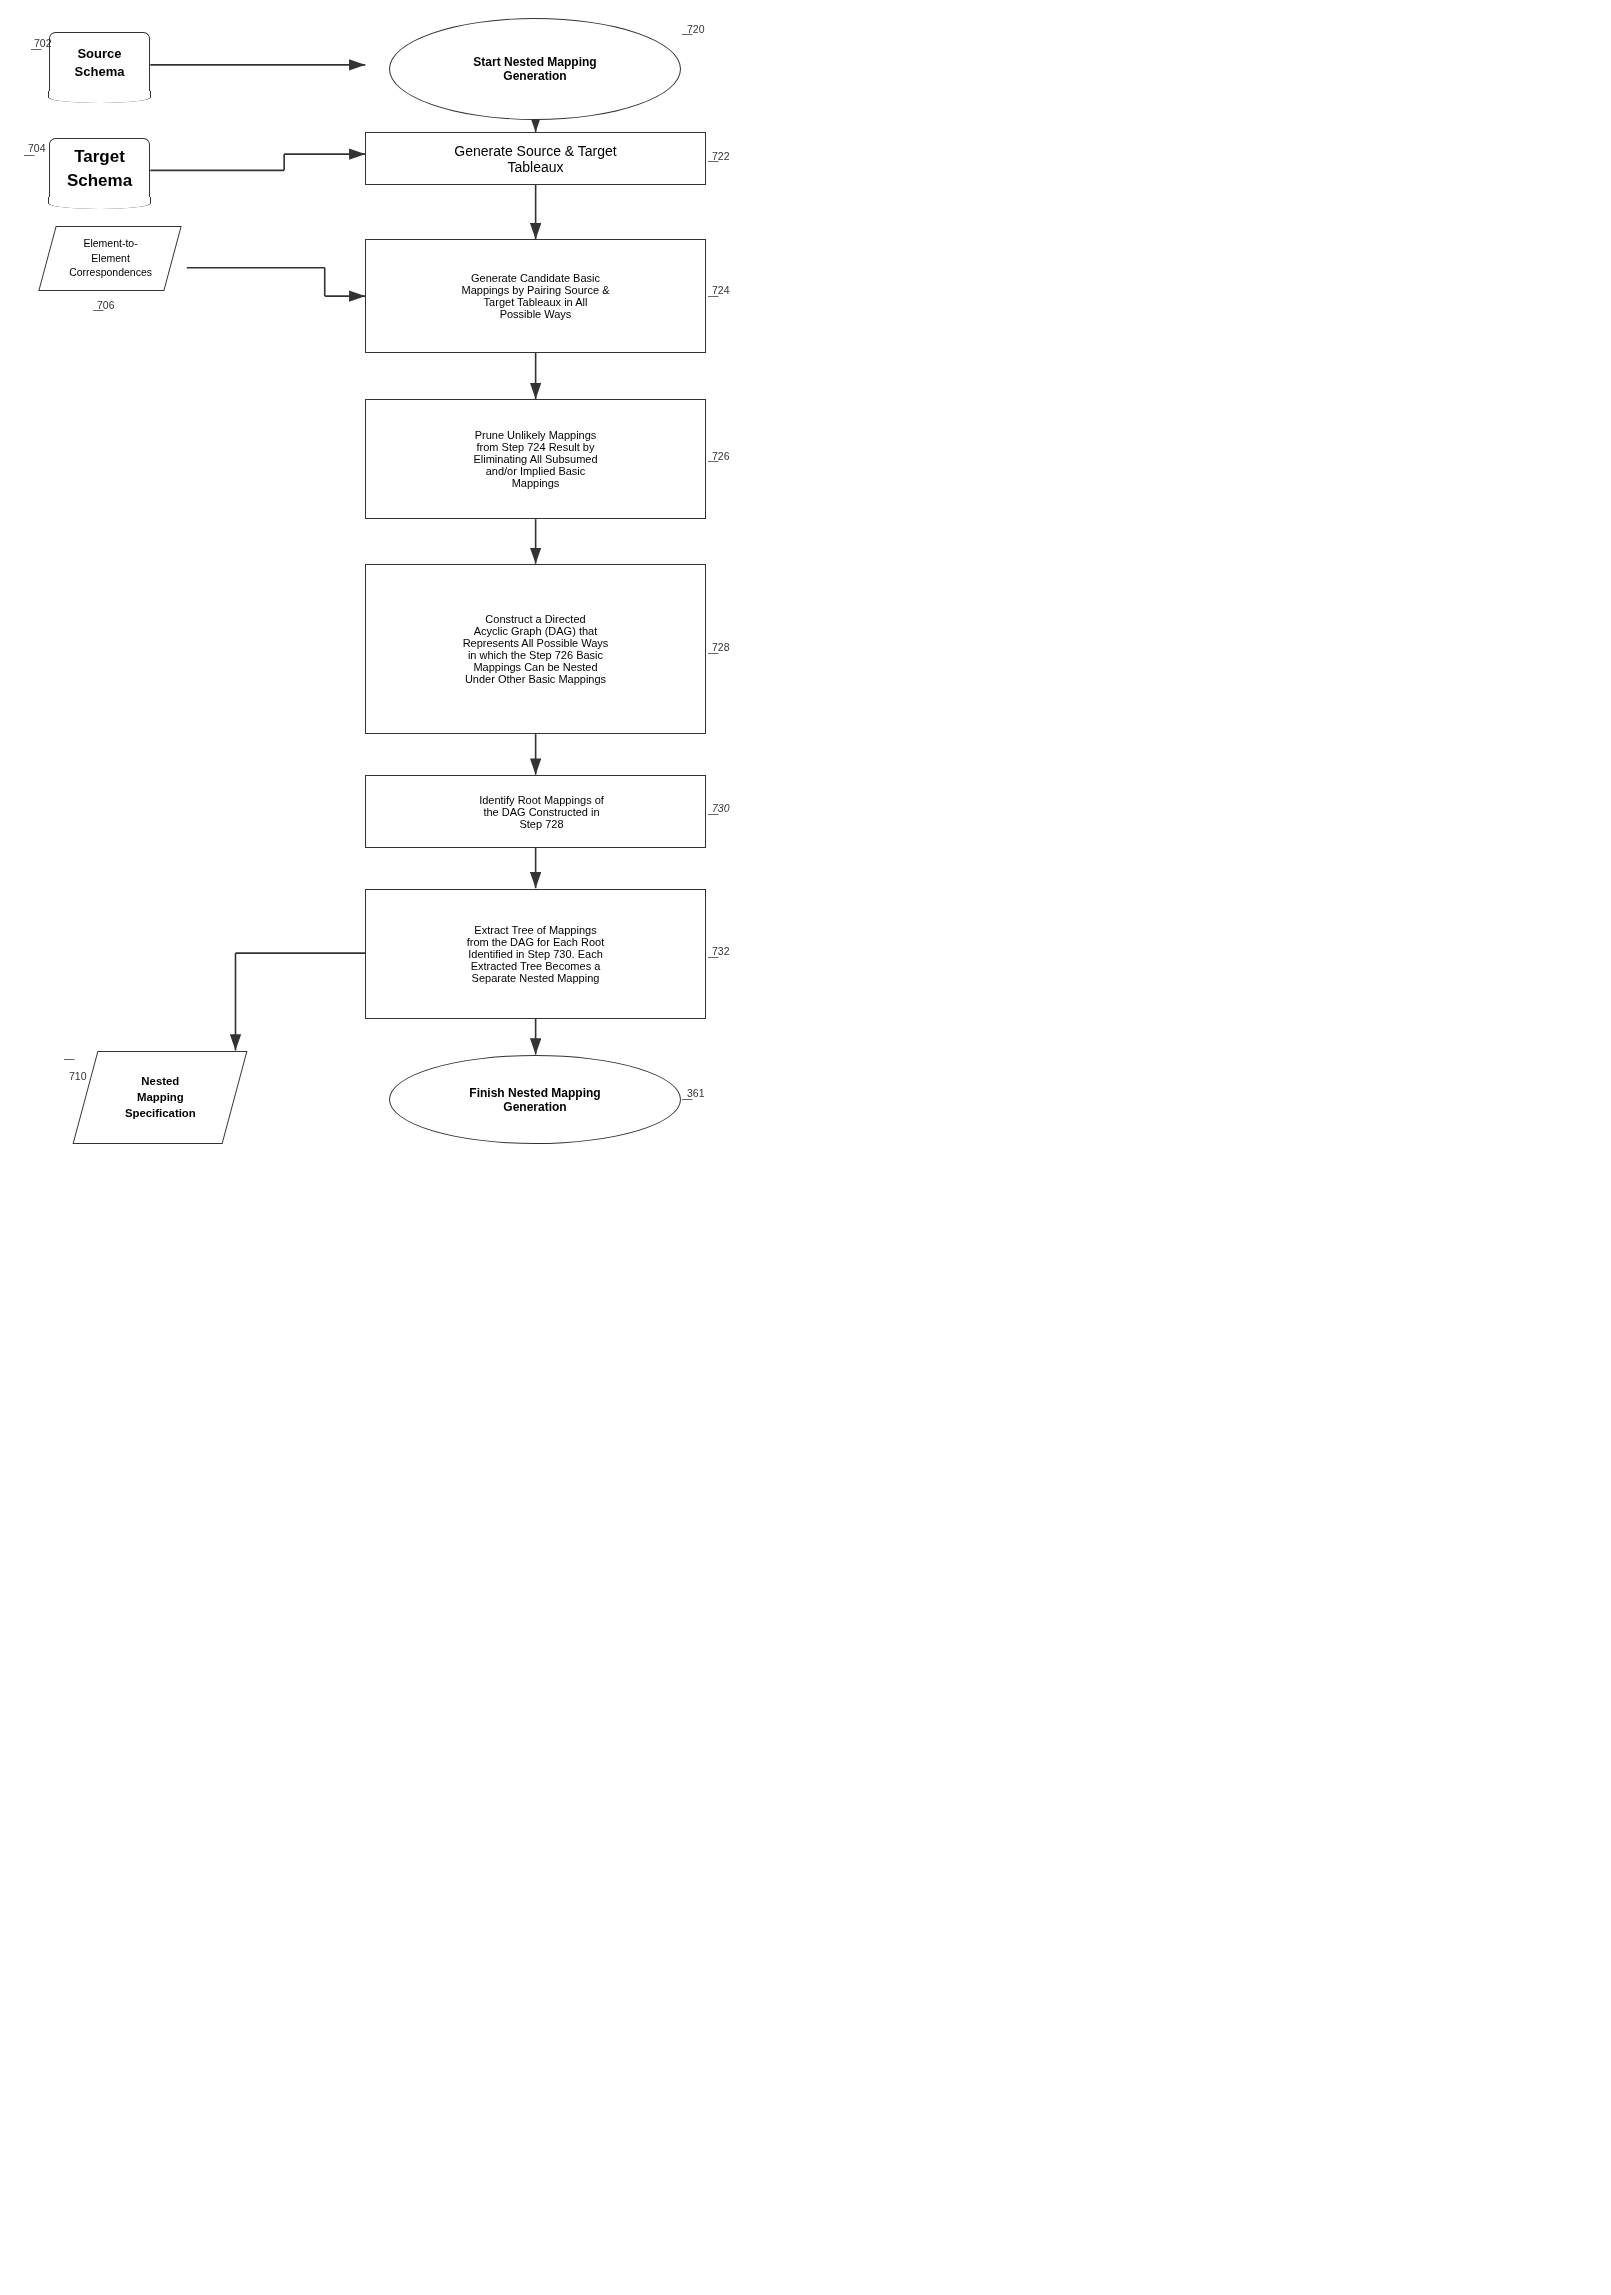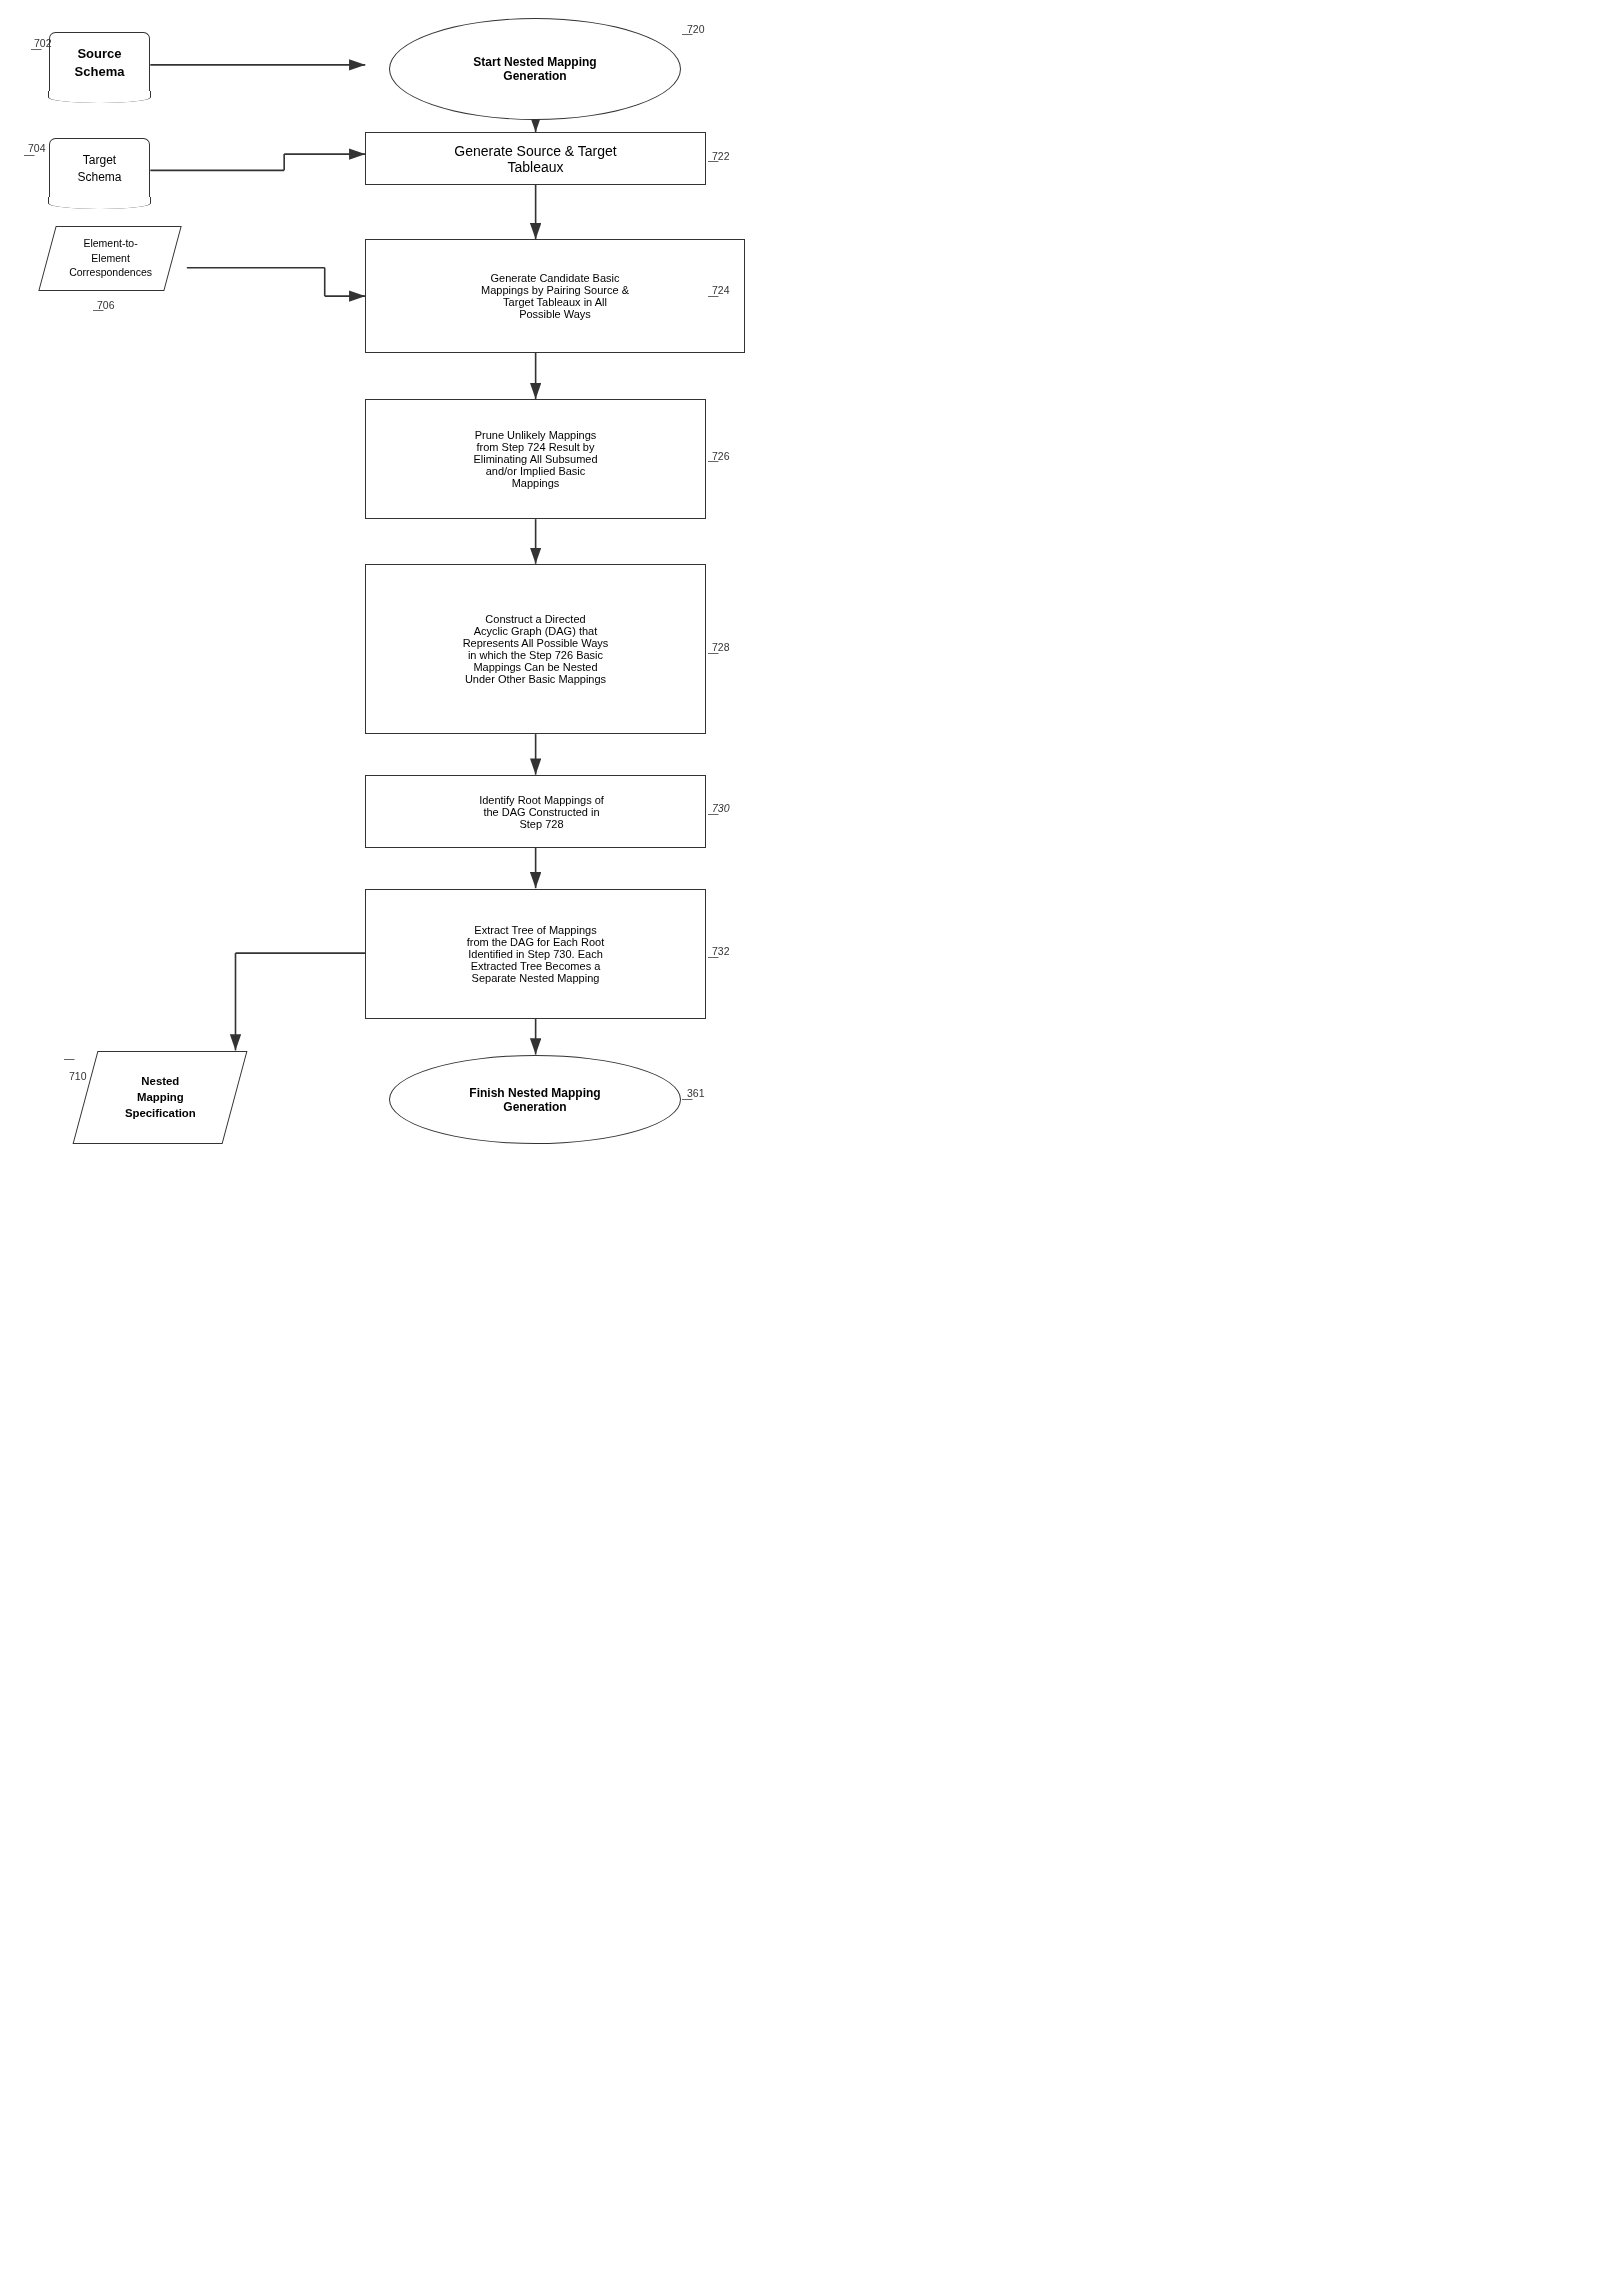--- a/index.html
+++ b/index.html
@@ -146,21 +146,21 @@
 
   <div class="doc-shape shape-label" style="left:49px; top:32px; width:101px; height:61px; border-radius:6.5px 6.5px 0 0;">
     <span style="white-space:pre-line; font-size:13px; font-weight:bold;">Source
 Schema</span>
   </div>
 
   <div class="ref-label" style="left:34px; top:37px;">702</div>
   <div style="position:absolute; left:31px; top:42px; font-size:10.5px; color:#333;">—</div>
 
   <div class="doc-shape shape-label" style="left:49px; top:138px; width:101px; height:61px; border-radius:6.5px 6.5px 0 0;">
-    <span style="white-space:pre-line; font-size:12px; font-weight:normal;">Target<br>Schema</span>
+    <span style="white-space:pre-line; font-size:17px; font-weight:bold;">Target<br>Schema</span>
   </div>
   <div class="ref-label" style="left:28px; top:142px;">704</div>
   <div style="position:absolute; left:24px; top:148px; font-size:10.5px; color:#333;">—</div>
 
   <div class="parallelogram" style="left:47px; top:226px; width:126px; height:65px;">
     <div class="inner shape-label" style="font-size:10.5px;">Element-to-<br>Element<br>Correspondences</div>
   </div>
   <div class="ref-label" style="left:97px; top:299px;">706</div>
   <div style="position:absolute; left:93px; top:303px; font-size:10.5px; color:#333;">—</div>
 
@@ -169,21 +169,21 @@
   </div>
   <div class="ref-label" style="left:687px; top:23px;">720</div>
   <div style="position:absolute; left:682px; top:27px; font-size:10.5px; color:#333;">—</div>
 
   <div class="rect" style="left:365px; top:132px; width:341px; height:53px;">
     <span style="font-size:14px; white-space:pre-line; text-align:center;">Generate Source &amp; Target<br>Tableaux</span>
   </div>
   <div class="ref-label" style="left:712px; top:150px;">722</div>
   <div style="position:absolute; left:708px; top:154px; font-size:10.5px; color:#333;">—</div>
 
-  <div class="rect" style="left:365px; top:239px; width:380px; height:114px;">
+  <div class="rect" style="left:365px; top:239px; width:341px; height:114px;">
     <span style="font-size:11px; white-space:pre-line; text-align:center;">Generate Candidate Basic<br>Mappings by Pairing Source &amp;<br>Target Tableaux in All<br>Possible Ways</span>
   </div>
   <div class="ref-label" style="left:712px; top:284px;">724</div>
   <div style="position:absolute; left:708px; top:289px; font-size:10.5px; color:#333;">—</div>
 
   <div class="rect" style="left:365px; top:399px; width:341px; height:120px;">
     <span style="font-size:11px; white-space:pre-line; text-align:center;">Prune Unlikely Mappings<br>from Step 724 Result by<br>Eliminating All Subsumed<br>and/or Implied Basic<br>Mappings</span>
   </div>
   <div class="ref-label" style="left:712px; top:450px;">726</div>
   <div style="position:absolute; left:708px; top:454px; font-size:10.5px; color:#333;">—</div>

